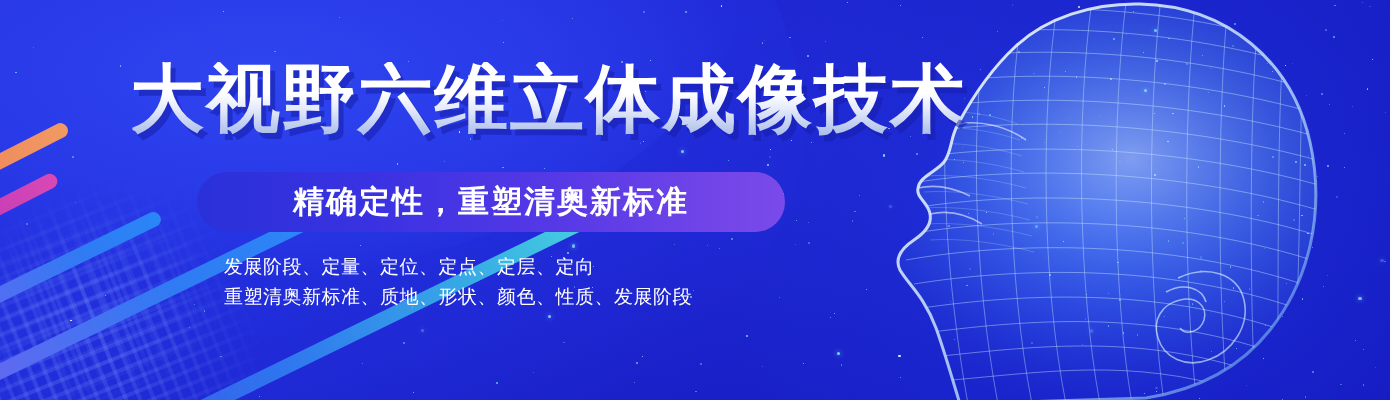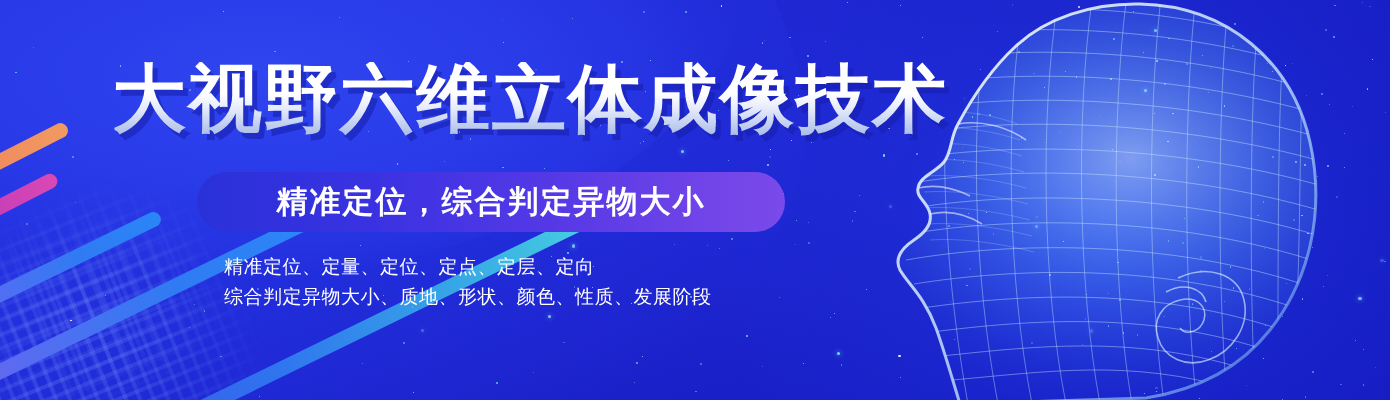--- a/index.html
+++ b/index.html
@@ -123,21 +123,21 @@
   }
   .head-wrap svg{width:100%;height:100%;display:block;}
 
   
   .content{
     position:absolute;
     left:0;top:0;width:900px;height:400px;
   }
   .title{
     position:absolute;
-    left:112px;top:62px;
+    left:130px;top:62px;
     font-size:74px;
     font-weight:bold;
     letter-spacing:2px;
     line-height:1;
     white-space:nowrap;
     background:linear-gradient(180deg,#ffffff 0%,#ffffff 42%,#e7ecfb 62%,#a9bbe8 100%);
     -webkit-background-clip:text;
             background-clip:text;
     color:transparent;
     -webkit-text-fill-color:transparent;
@@ -568,22 +568,22 @@
         <path d="M326,300 C344,290 362,296 366,310"></path>
       </g>
     </svg>
   </div>
 
   <div class="content">
 
     <div class="title">大视野六维立体成像技术</div>
 
     <div class="subtitle-pill">
-      <span class="subtitle-text">精准定位，综合判定异物大小</span>
+      <span class="subtitle-text">精确定性，重塑清奥新标准</span>
     </div>
 
     <div class="desc">
-      <div class="desc-line">精准定位、定量、定位、定点、定层、定向</div>
-      <div class="desc-line">综合判定异物大小、质地、形状、颜色、性质、发展阶段</div>
+      <div class="desc-line">发展阶段、定量、定位、定点、定层、定向</div>
+      <div class="desc-line">重塑清奥新标准、质地、形状、颜色、性质、发展阶段</div>
     </div>
 
   </div>
 </div>
 
 </body></html>

